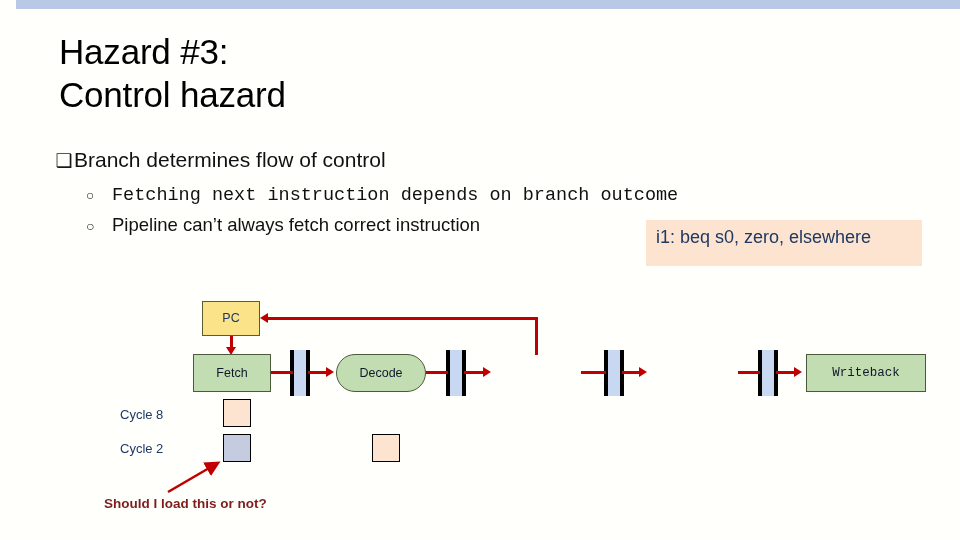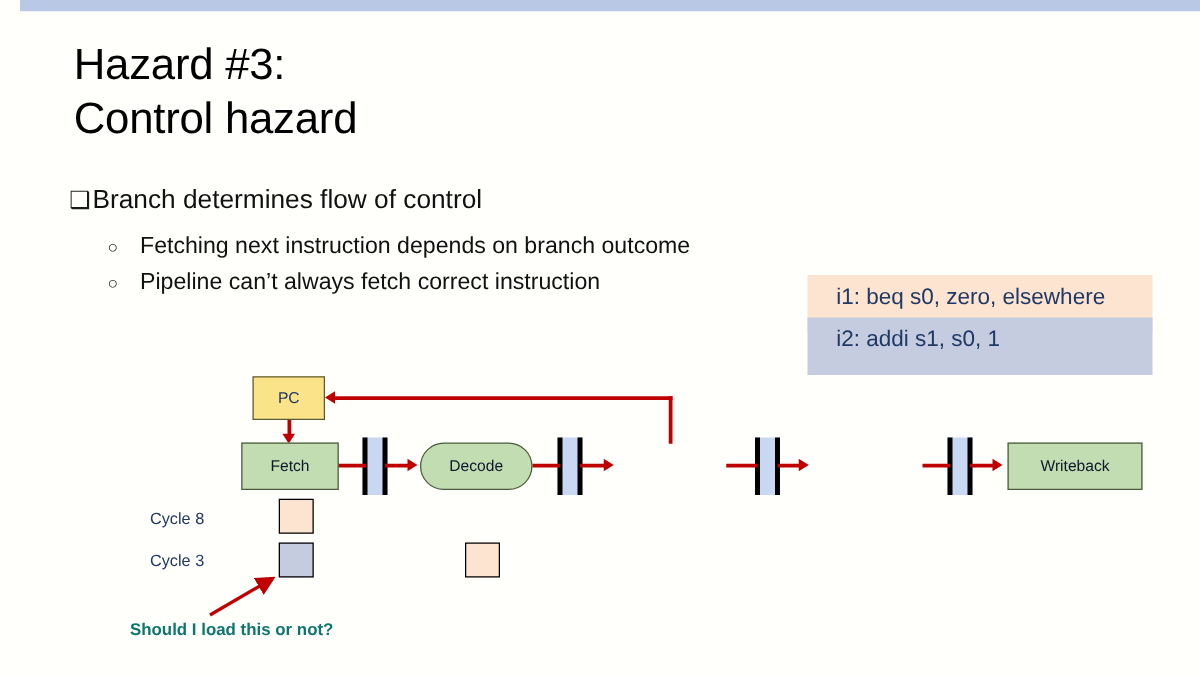--- a/index.html
+++ b/index.html
@@ -58,21 +58,21 @@
     color: #1a1a1a;
     font-size: 19px;
   }
   .bullet-l2 {
     position: absolute;
     left: 70px;
     font-size: 18.5px;
     color: #111111;
     white-space: nowrap;
   }
-  .b2a { top: 185px; }
+  .b2a { top: 185px; font-family: Liberation Mono, monospace; }
   .b2b { top: 214px; }
   .bullet-l2 .marker {
     display: inline-block;
     width: 26px;
     font-size: 14px;
     color: #1a1a1a;
   }
   .bullet-l3 {
     position: absolute;
     left: 112px;
@@ -91,21 +91,21 @@
 
   
   .instr {
     position: absolute;
     left: 630px;
     width: 276px;
     height: 46px;
     line-height: 34px;
     font-size: 18px;
     color: #1f3864;
-    padding-left: 23px;
+    padding-left: 10px;
     box-sizing: border-box;
     white-space: nowrap;
   }
   .instr-1 { top: 220px; background: #fce4d0; }
   .instr-2 { top: 254px; background: #c5cce0; }
 
   
   .pcbox {
     position: absolute;
     left: 186px; top: 301px;
@@ -128,21 +128,21 @@
     font-size: 12.5px;
     color: #0f172a;
     text-align: center;
     line-height: 36px;
     white-space: nowrap;
   }
   .stage-fetch     { left: 177px; width: 78px; }
   .stage-decode    { left: 320px; width: 90px; border-radius: 19px; }
   .stage-execute   { left: 477px; width: 88px; }
   .stage-memory    { left: 633px; width: 89px; }
-  .stage-writeback { left: 790px; width: 108px; }
+  .stage-writeback { left: 790px; width: 120px; font-family: Liberation Mono, monospace; }
 
   
   .latch {
     position: absolute;
     top: 350px;
     width: 20px;
     height: 46px;
     background: #c9d8f2;
     border-left: 4px solid #000000;
     border-right: 4px solid #000000;
@@ -202,21 +202,21 @@
   }
   .cell-c1-fetch  { left: 207px; top: 399px; background: #fce4d0; }
   .cell-c2-fetch  { left: 207px; top: 434px; background: #c5cce0; }
   .cell-c2-decode { left: 356px; top: 434px; background: #fce4d0; }
 
   .annot {
     position: absolute;
     left: 88px; top: 496px;
     font-size: 13.5px;
     font-weight: bold;
-    color: #0f766e;
+    color: #7f1d1d;
     white-space: nowrap;
   }
   .diag-arrow {
     position: absolute;
     left: 148px; top: 458px;
     width: 62px; height: 38px;
   }
 </style>
 </head>
 <body>
@@ -237,21 +237,20 @@
   <div class="bullet-l2 b2a">
     <span class="marker">○</span><span>Fetching next instruction depends on branch outcome</span>
   </div>
 
   <div class="bullet-l2 b2b">
     <span class="marker">○</span><span>Pipeline can’t always fetch correct instruction</span>
   </div>
 
 
   <div class="instr instr-1">i1: beq s0, zero, elsewhere</div>
-  <div class="instr instr-2">i2: addi s1, s0, 1</div>
 
   <div class="pcbox">PC</div>
 
   <div class="vline" style="left:214px; top:336px; height:12px;"></div>
   <div class="arrowhead ah-down" style="left:210px; top:347px;"></div>
 
   <div class="vline" style="left:519px; top:317px; height:38px;"></div>
   <div class="hline" style="left:252px; top:317px; width:270px;"></div>
   <div class="arrowhead ah-left" style="left:244px; top:313px;"></div>
 
@@ -274,21 +273,21 @@
 
   <div class="hline" style="left:565px; top:371px; width:25px;"></div>
   <div class="hline" style="left:606px; top:371px; width:19px;"></div>
   <div class="arrowhead ah-right" style="left:623px; top:367px;"></div>
 
   <div class="hline" style="left:722px; top:371px; width:22px;"></div>
   <div class="hline" style="left:760px; top:371px; width:20px;"></div>
   <div class="arrowhead ah-right" style="left:778px; top:367px;"></div>
 
   <div class="cyclelabel cyc1">Cycle 8</div>
-  <div class="cyclelabel cyc2">Cycle 3</div>
+  <div class="cyclelabel cyc2">Cycle 2</div>
 
   <div class="cellbox cell-c1-fetch"></div>
   <div class="cellbox cell-c2-fetch"></div>
   <div class="cellbox cell-c2-decode"></div>
 
   <svg class="diag-arrow" viewBox="0 0 62 38">
     <defs>
       <marker id="ahd" markerWidth="6" markerHeight="6" refX="4" refY="3" orient="auto">
         <path d="M0,0 L6,3 L0,6 z" fill="#c00000"></path>
       </marker>

